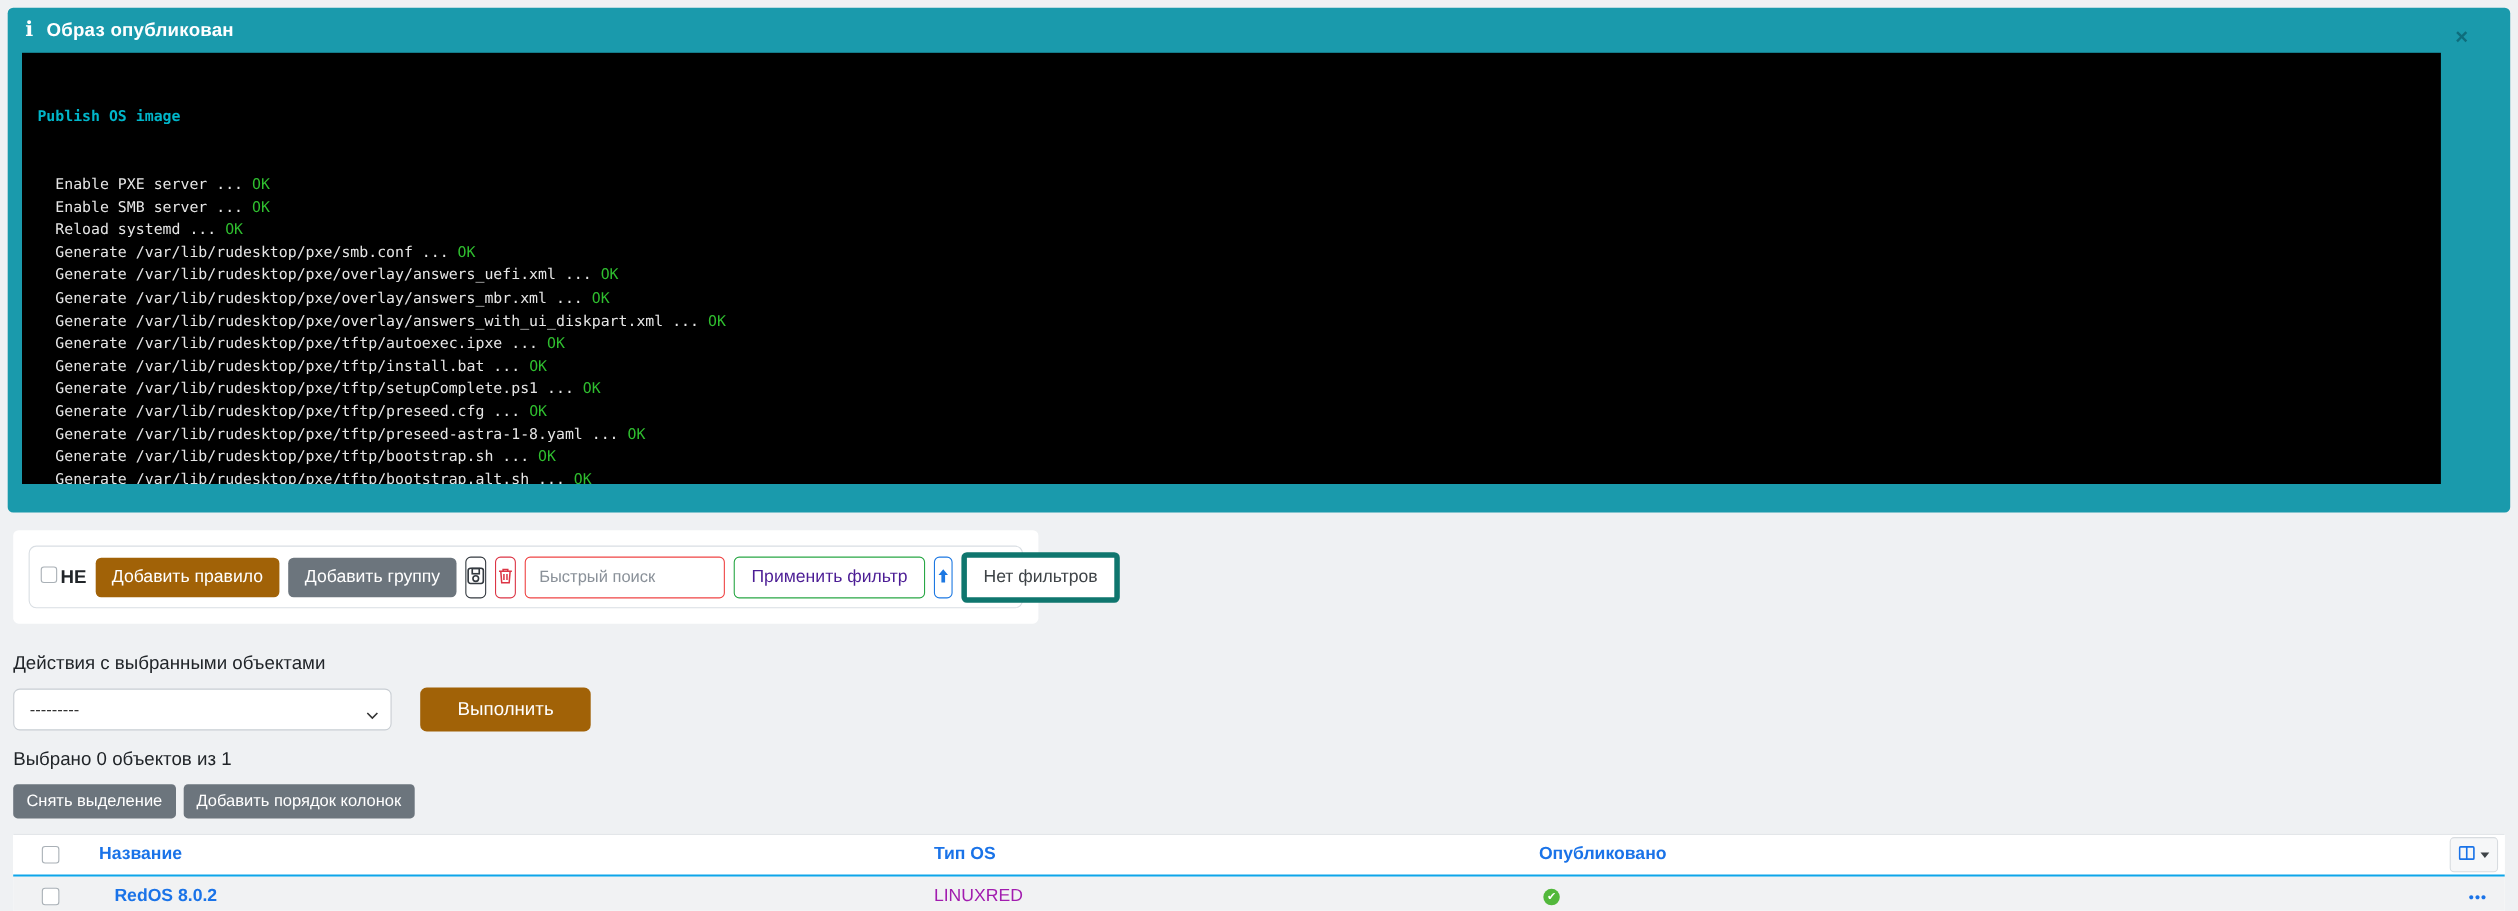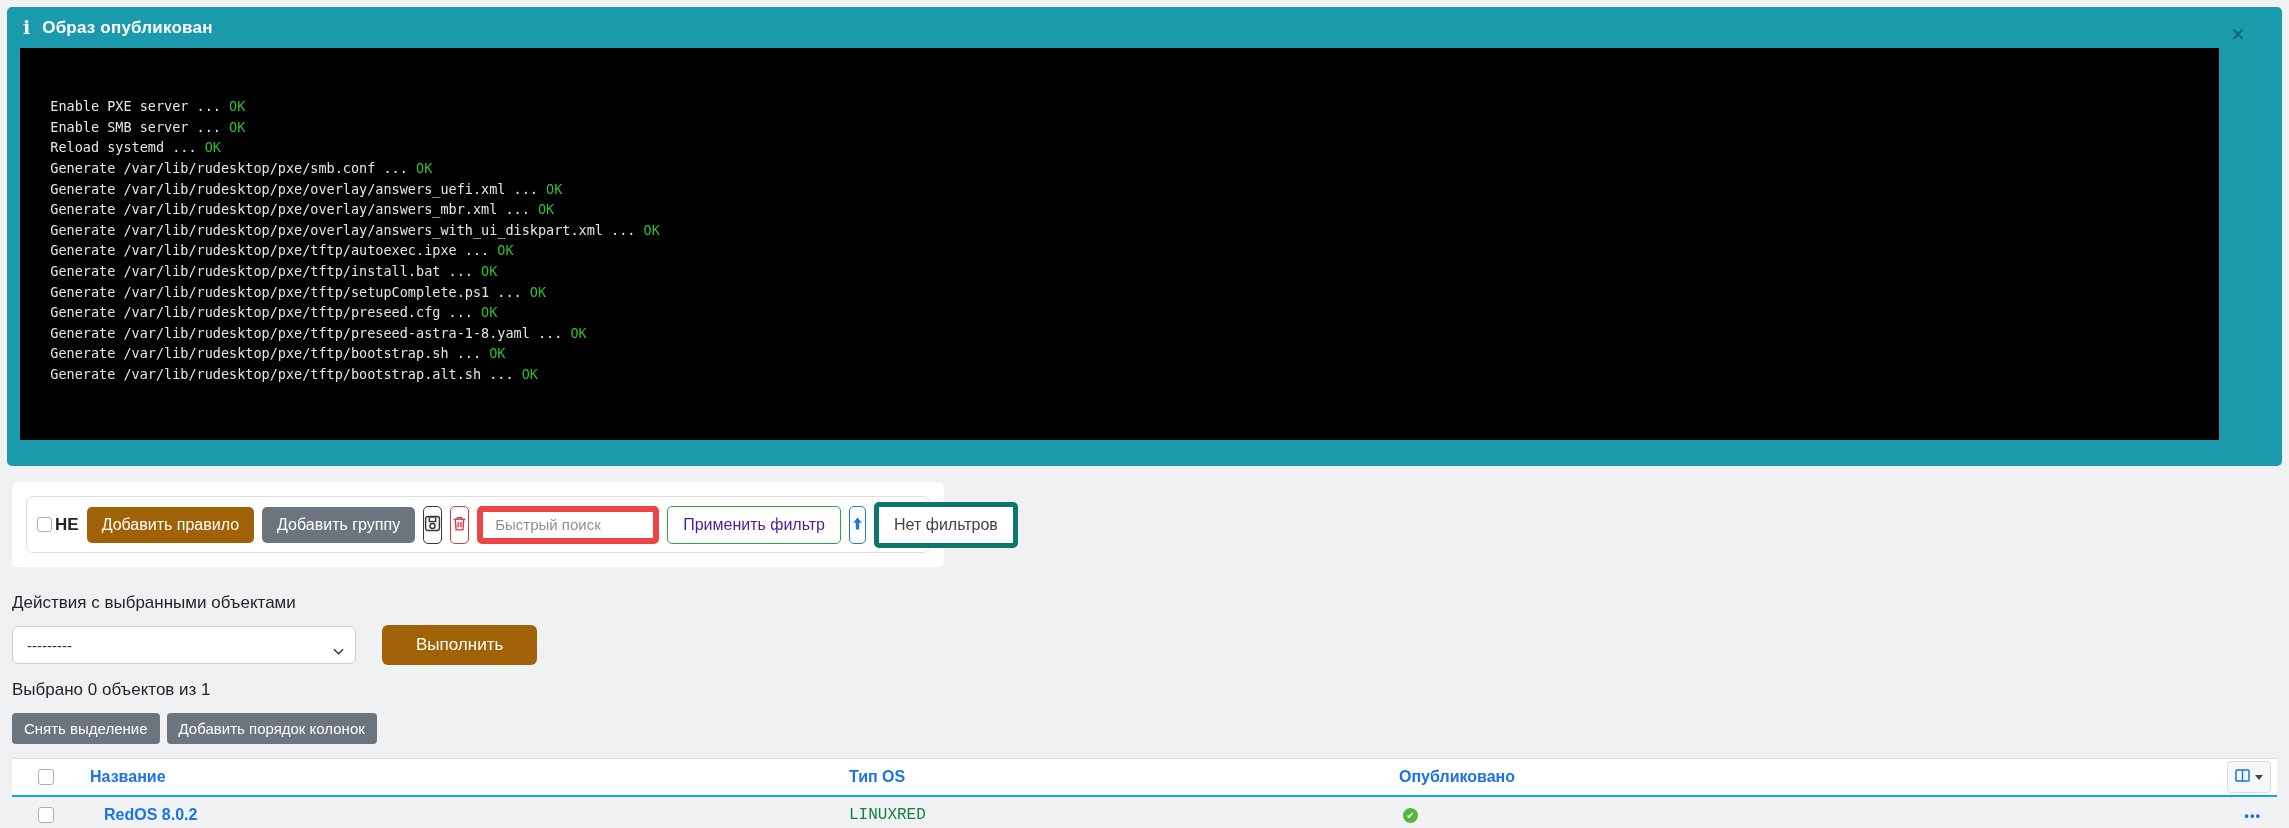--- a/index.html
+++ b/index.html
@@ -72,21 +72,21 @@
   }
   .toolbar-inner {
     height: 57px;
     border: 1px solid #d9dee3;
     border-radius: 7px;
     display: flex;
     align-items: center;
     padding: 0 10px;
     gap: 8px;
   }
-  .not-wrap { display: flex; align-items: center; gap: 3px; }
+  .not-wrap { display: flex; align-items: flex-start; gap: 3px; }
   .checkbox {
     width: 15px; height: 15px;
     border: 1px solid #a9b0b6;
     border-radius: 3px;
     background: #fff;
     cursor: pointer;
     flex: 0 0 auto;
   }
   .not-label { font-size: 17px; font-weight: bold; }
 
@@ -110,21 +110,21 @@
     display: flex; align-items: center; justify-content: center;
     cursor: pointer;
     padding: 0;
   }
   .icon-btn.dark { border: 1px solid #343a40; }
   .icon-btn.red { border: 1px solid #dc3545; }
   .icon-btn.blue { border: 1px solid #1d78e2; }
 
   .quick-search {
     width: 182px; height: 38px;
-    border: 6px solid #ef4444;
+    border: 1px solid #ef4444;
     border-radius: 5px;
     padding: 0 12px;
     font-size: 15px;
     font-family: inherit;
     color: #212529;
   }
   .quick-search::placeholder { color: #8a9199; }
 
   
   .actions { margin: 26px 0 2px 12px; }
@@ -170,21 +170,21 @@
   .t-data { height: 36px; background: #f1f2f3; border-radius: 0 0 6px 6px; }
   .th-label {
     font-size: 16px; font-weight: bold; color: #1a73e8;
     text-decoration: none; cursor: pointer; justify-self: start;
   }
   .row-link {
     font-size: 16px; font-weight: bold; color: #1a73e8;
     text-decoration: none; cursor: pointer; justify-self: start;
     padding-left: 14px;
   }
-  .cell-text { font-size: 16px; color: #15803d; font-family: Liberation Mono, monospace; }
+  .cell-text { font-size: 16px; color: #a21caf; }
   .cols-btn {
     width: 44px; height: 32px;
     background: #f6f7f8;
     border: 1px solid #d8dce0;
     border-radius: 4px;
     display: flex; align-items: center; justify-content: center; gap: 5px;
     cursor: pointer;
     justify-self: end;
     margin-right: 6px;
   }
@@ -218,20 +218,21 @@
 <body>
 
 <div class="banner">
   <div class="banner-header">
     <span class="info-i">i</span>
     <span class="banner-title">Образ опубликован</span>
   </div>
   <button class="banner-close">×</button>
 
   <div class="terminal">
+    <div class="t-header">Publish OS image</div>
     <div id="terminal-lines"><div><span>  Enable PXE server ... </span><span class="t-ok">OK</span></div><div><span>  Enable SMB server ... </span><span class="t-ok">OK</span></div><div><span>  Reload systemd ... </span><span class="t-ok">OK</span></div><div><span>  Generate /var/lib/rudesktop/pxe/smb.conf ... </span><span class="t-ok">OK</span></div><div><span>  Generate /var/lib/rudesktop/pxe/overlay/answers_uefi.xml ... </span><span class="t-ok">OK</span></div><div><span>  Generate /var/lib/rudesktop/pxe/overlay/answers_mbr.xml ... </span><span class="t-ok">OK</span></div><div><span>  Generate /var/lib/rudesktop/pxe/overlay/answers_with_ui_diskpart.xml ... </span><span class="t-ok">OK</span></div><div><span>  Generate /var/lib/rudesktop/pxe/tftp/autoexec.ipxe ... </span><span class="t-ok">OK</span></div><div><span>  Generate /var/lib/rudesktop/pxe/tftp/install.bat ... </span><span class="t-ok">OK</span></div><div><span>  Generate /var/lib/rudesktop/pxe/tftp/setupComplete.ps1 ... </span><span class="t-ok">OK</span></div><div><span>  Generate /var/lib/rudesktop/pxe/tftp/preseed.cfg ... </span><span class="t-ok">OK</span></div><div><span>  Generate /var/lib/rudesktop/pxe/tftp/preseed-astra-1-8.yaml ... </span><span class="t-ok">OK</span></div><div><span>  Generate /var/lib/rudesktop/pxe/tftp/bootstrap.sh ... </span><span class="t-ok">OK</span></div><div><span>  Generate /var/lib/rudesktop/pxe/tftp/bootstrap.alt.sh ... </span><span class="t-ok">OK</span></div></div>
   </div>
 </div>
 
 <div class="toolbar-card">
   <div class="toolbar-inner">
     <span class="not-wrap">
       <span class="checkbox"></span>
       <span class="not-label">НЕ</span>
     </span>

